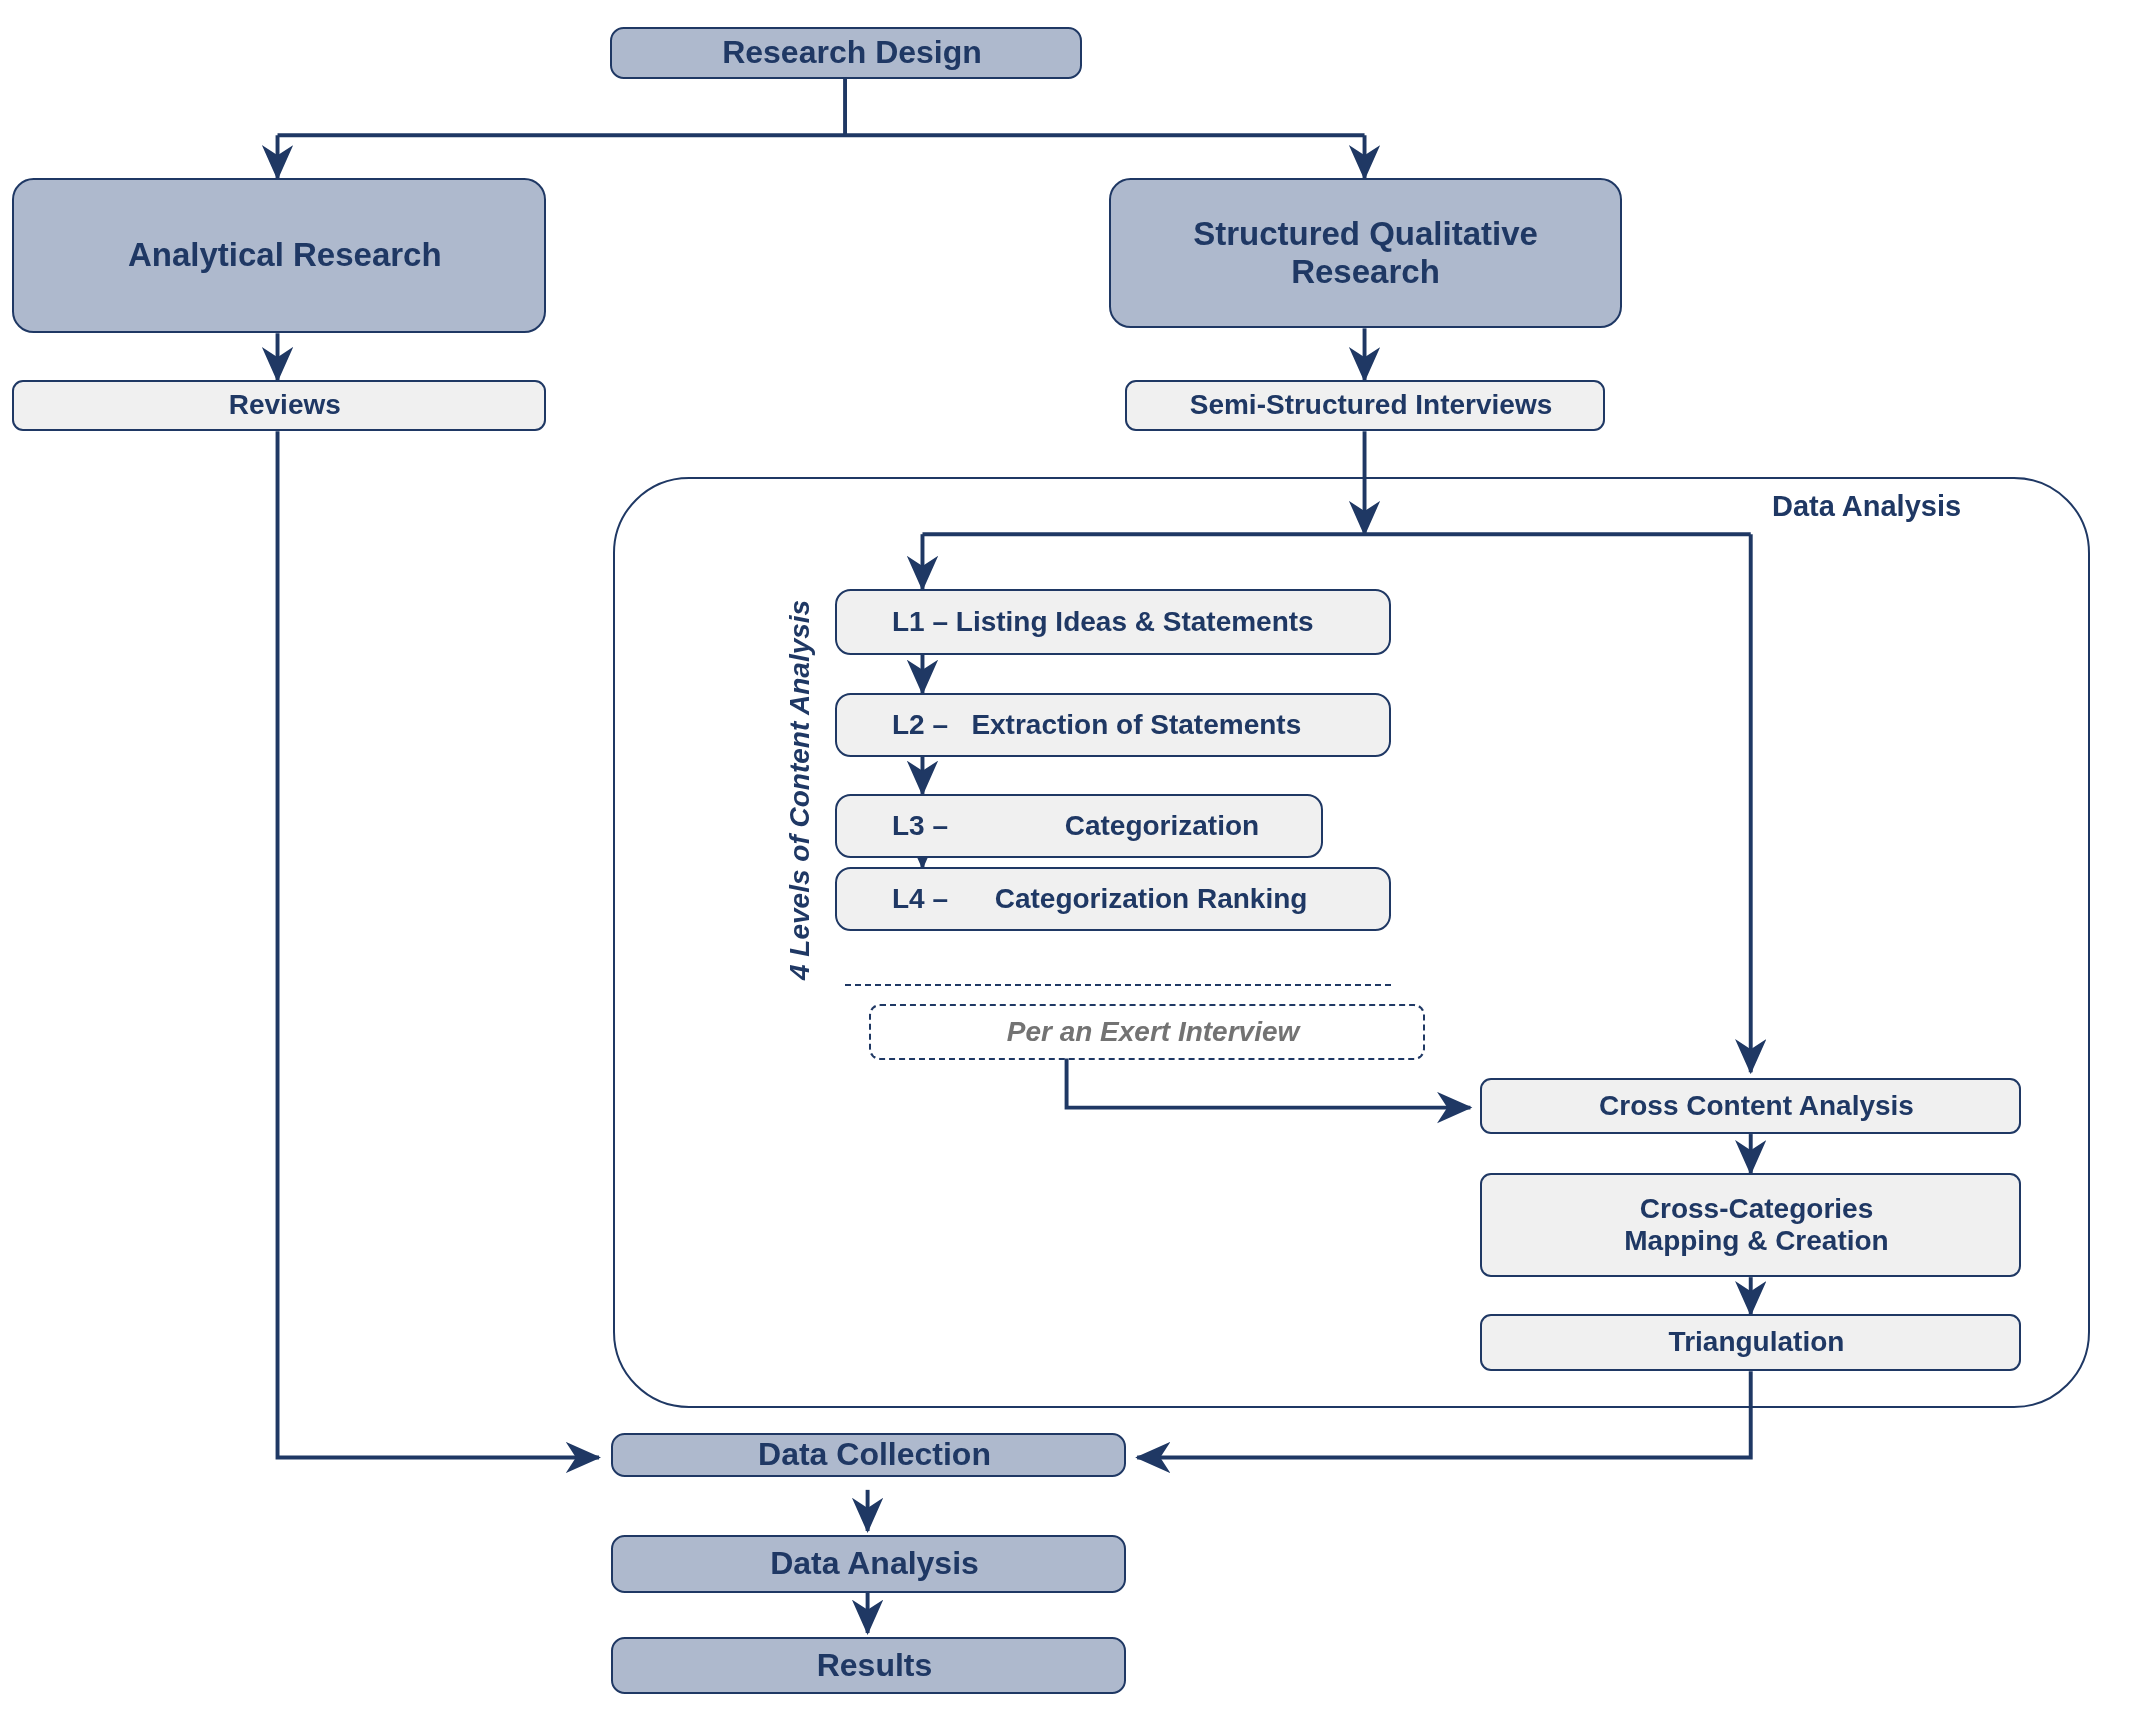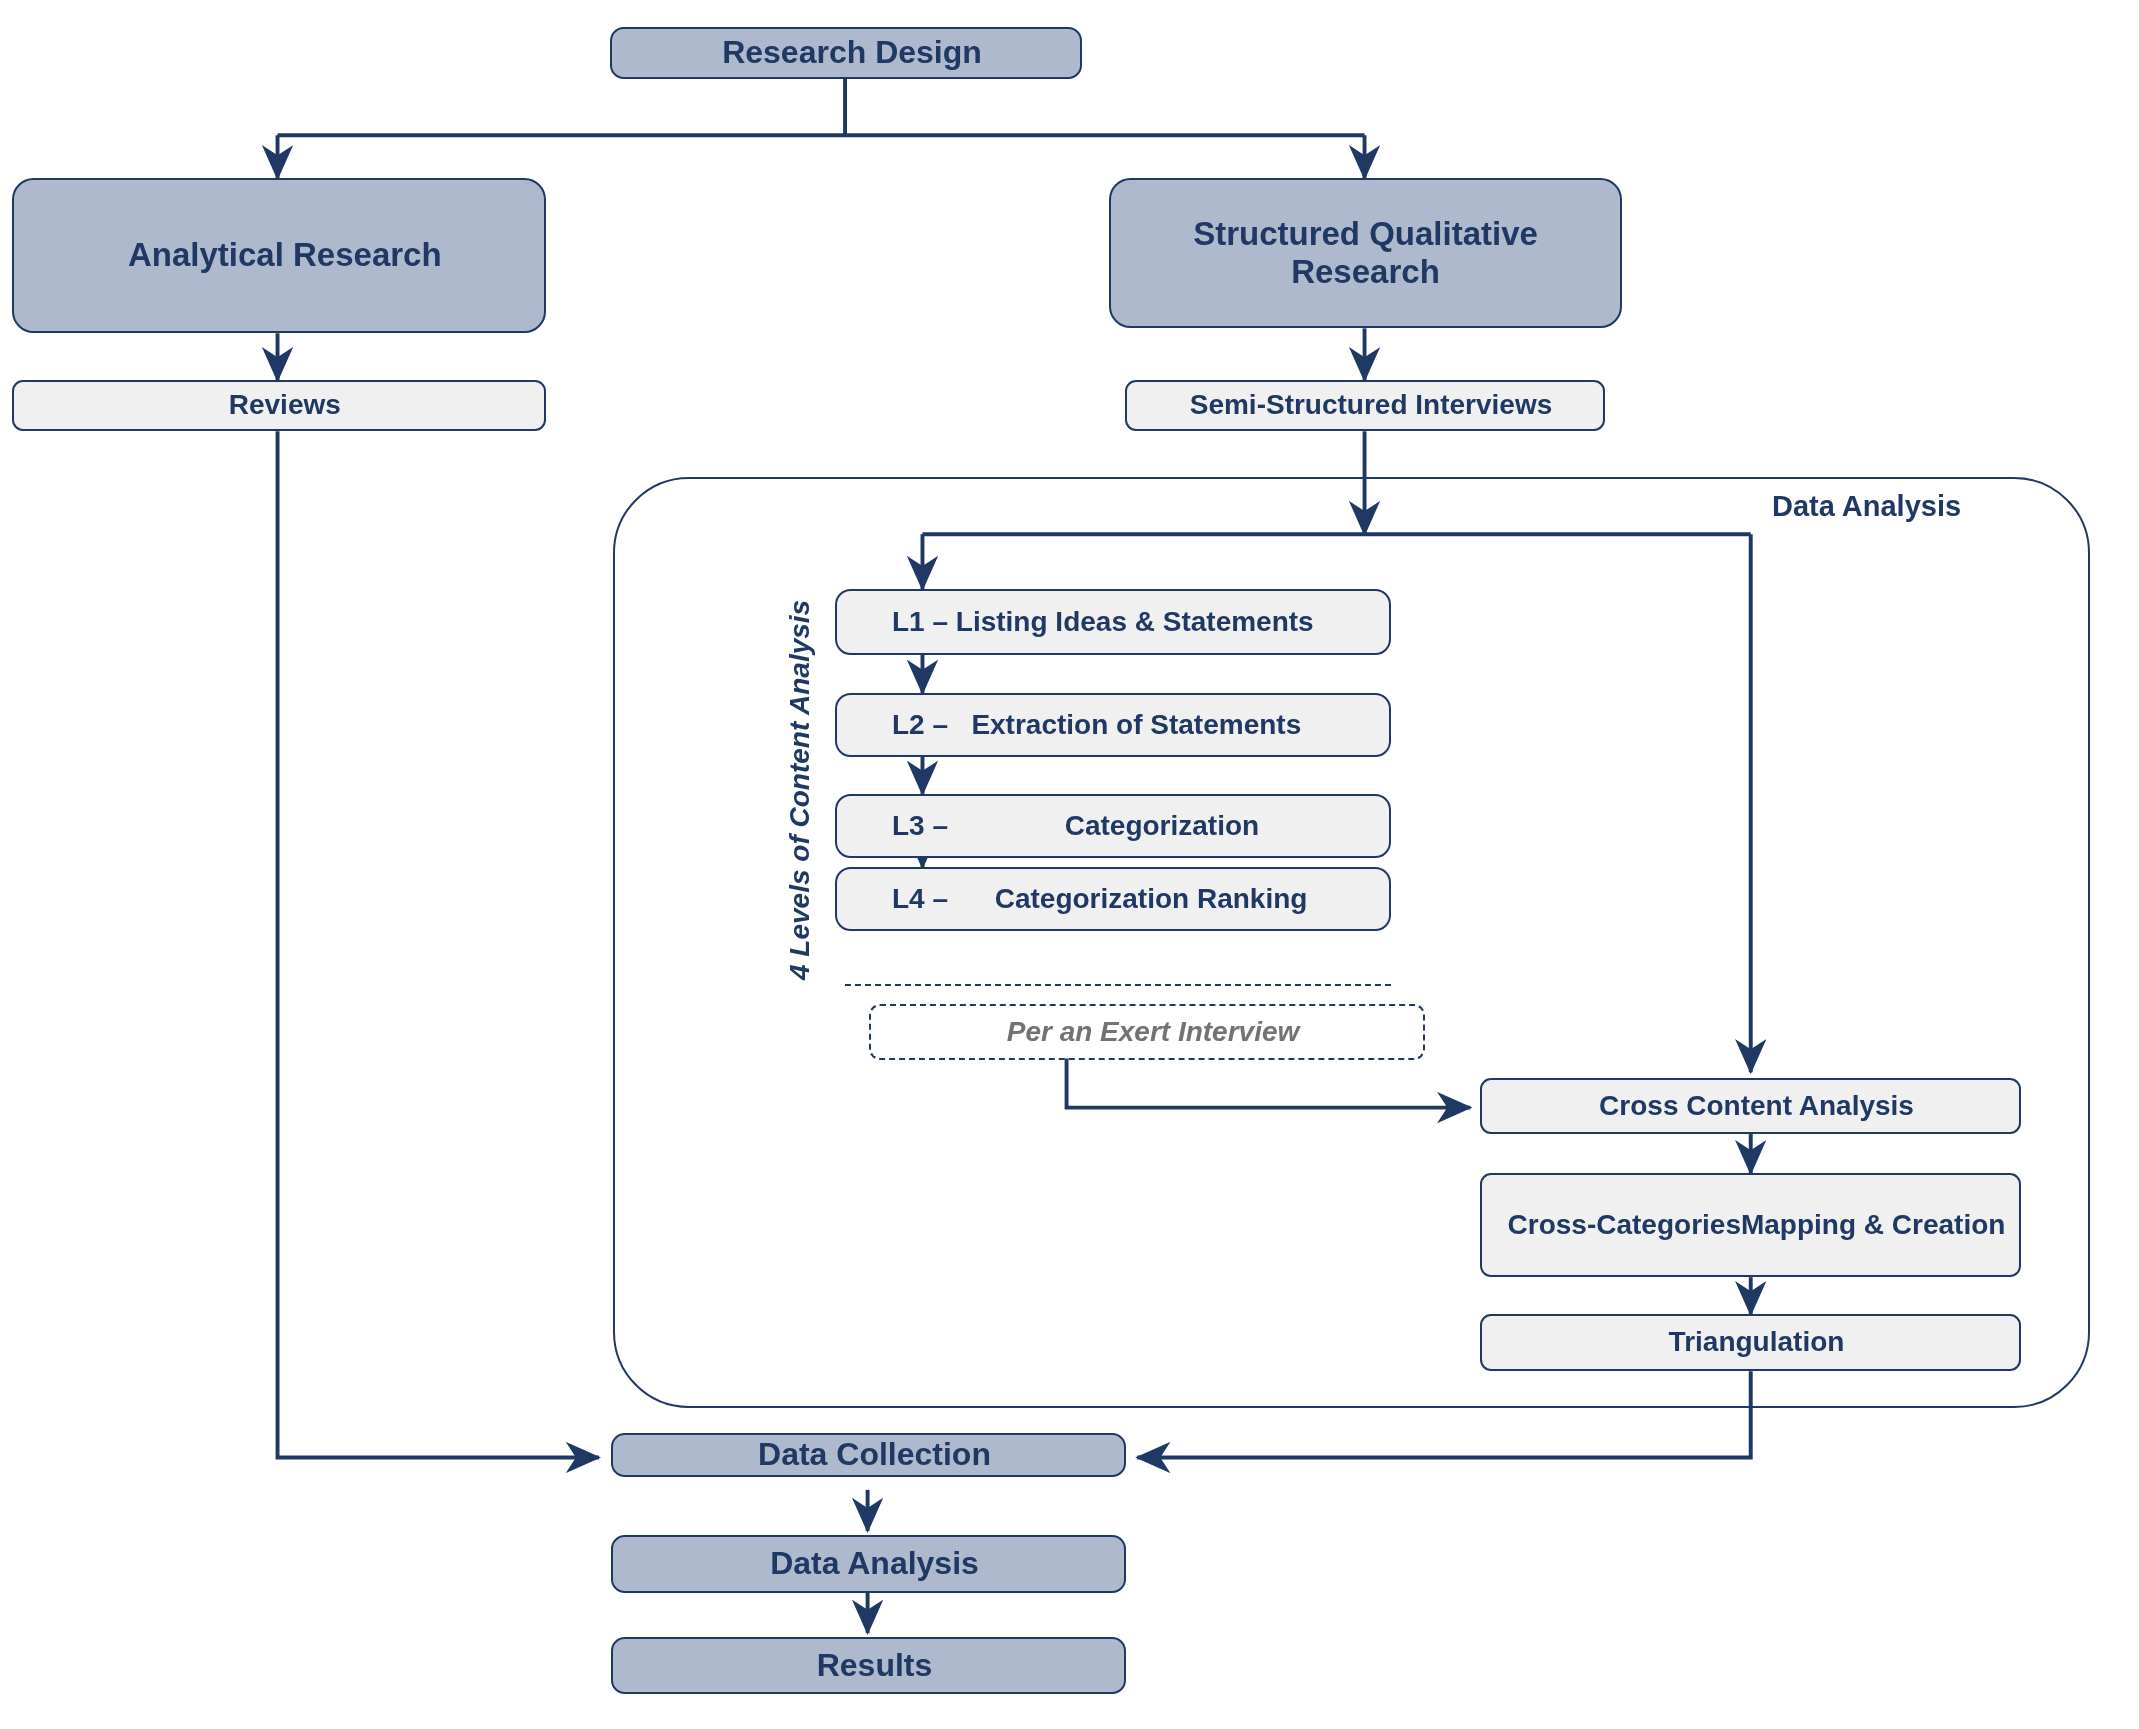--- a/index.html
+++ b/index.html
@@ -174,41 +174,41 @@
   <div class="node fill-light lstep" style="left:835px; top:589px; width:556px; height:66px;">
     <span class="lkey">L1 – </span>
     <span>Listing Ideas &amp; Statements</span>
   </div>
 
   <div class="node fill-light lstep" style="left:835px; top:693px; width:556px; height:64px;">
     <span class="lkey">L2 –   </span>
     <span>Extraction of Statements</span>
   </div>
 
-  <div class="node fill-light lstep" style="left:835px; top:794px; width:556px; height:64px;">
+  <div class="node fill-light lstep" style="left:835px; top:794px; width:488px; height:64px;">
     <span class="lkey">L3 –               </span>
     <span>Categorization</span>
   </div>
 
   <div class="node fill-light lstep" style="left:835px; top:867px; width:556px; height:64px;">
     <span class="lkey">L4 –      </span>
     <span>Categorization Ranking</span>
   </div>
 
   <div class="dash-rule" style="left:845px; top:984px; width:546px;"></div>
 
   <div class="node dashed step" style="left:869px; top:1004px; width:556px; height:56px; color:#737373;">
     <span>Per an Exert Interview</span>
   </div>
 
   <div class="node fill-light step" style="left:1480px; top:1078px; width:541px; height:56px;">
     <span>Cross Content Analysis</span>
   </div>
 
-  <div class="node fill-light step" style="left:1480px; top:1173px; width:541px; height:104px; ">
+  <div class="node fill-light step" style="left:1480px; top:1173px; width:541px; height:104px; flex-direction:column;">
     <span>Cross-Categories</span>
     <span>Mapping &amp; Creation</span>
   </div>
 
   <div class="node fill-light step" style="left:1480px; top:1314px; width:541px; height:57px;">
     <span>Triangulation</span>
   </div>
 
   <div class="node fill-dark title" style="left:611px; top:1433px; width:515px; height:44px;">
     <span>Data Collection</span>

